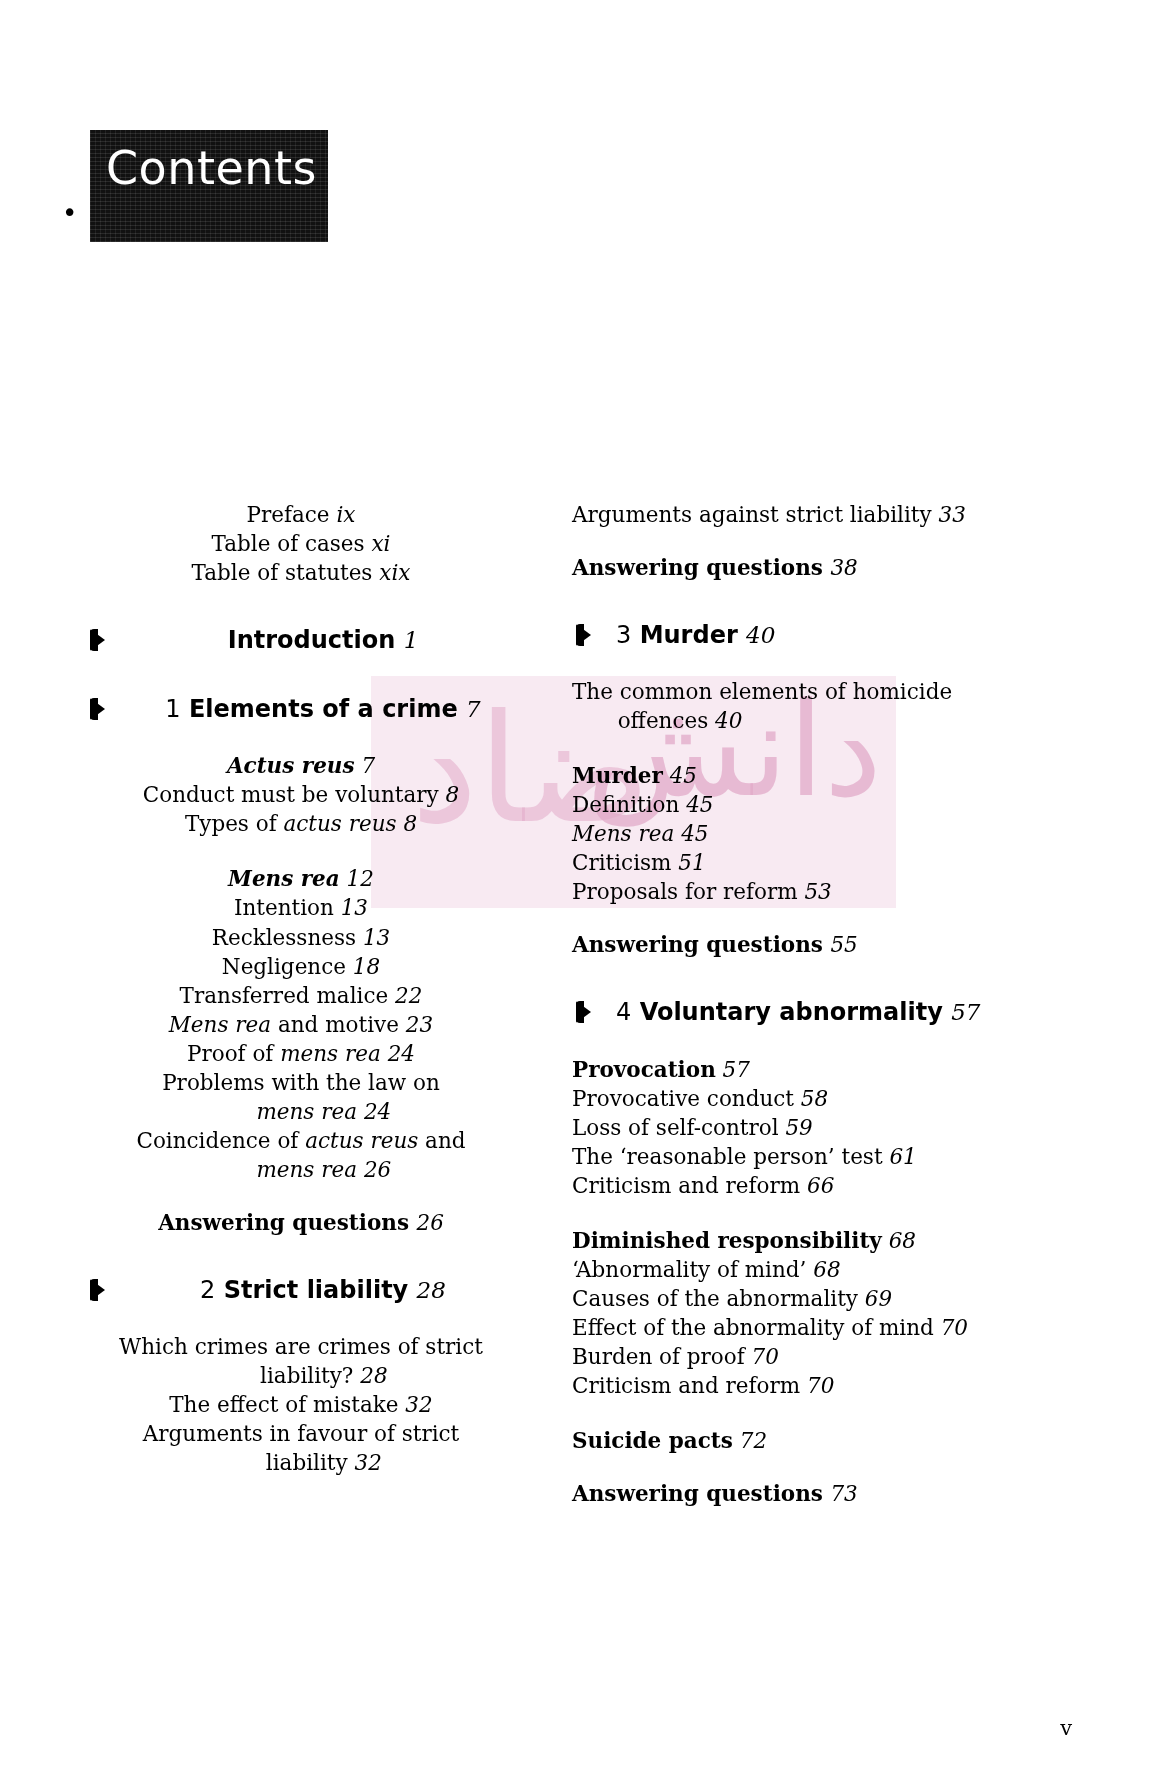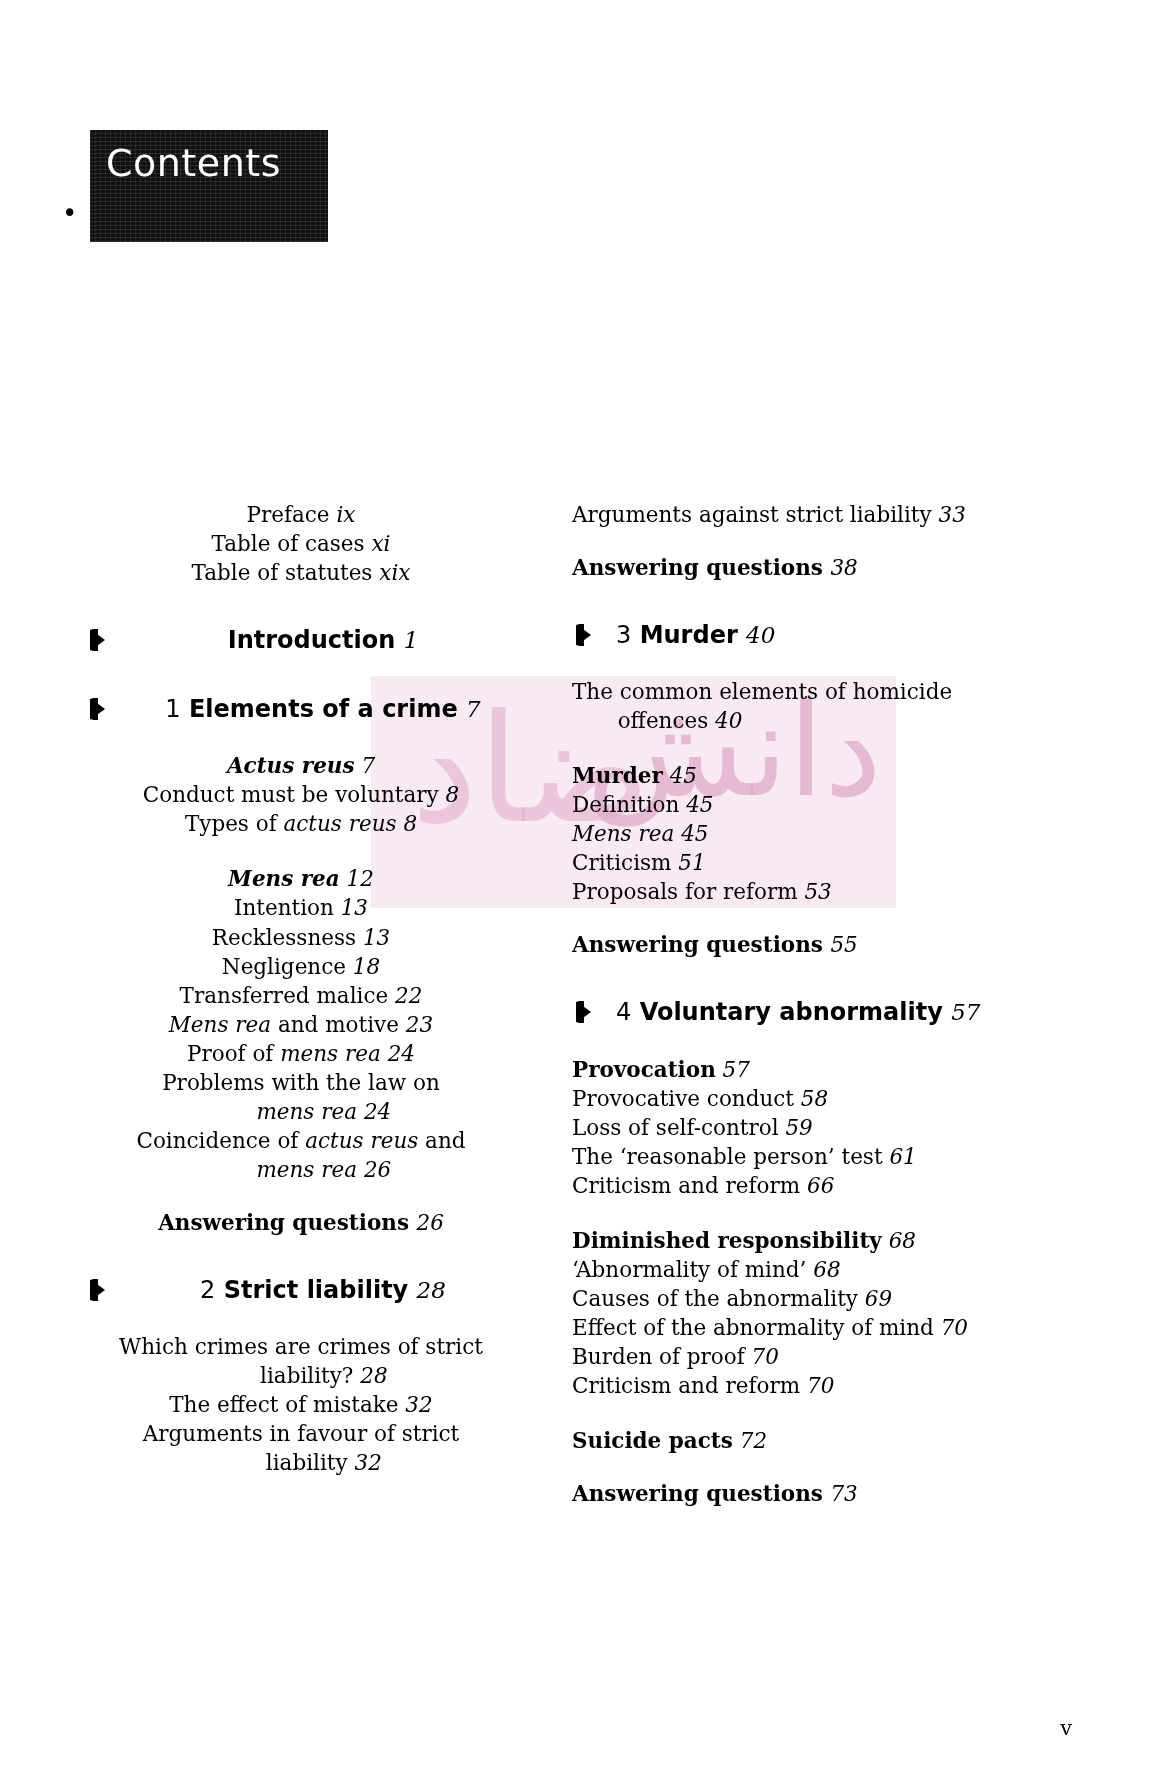--- a/index.html
+++ b/index.html
@@ -44,21 +44,21 @@
     background-image:
       repeating-linear-gradient(0deg, rgba(255,255,255,0.10) 0px, rgba(255,255,255,0.10) 1px, rgba(0,0,0,0) 1px, rgba(0,0,0,0) 4px),
       repeating-linear-gradient(90deg, rgba(255,255,255,0.07) 0px, rgba(255,255,255,0.07) 1px, rgba(0,0,0,0) 1px, rgba(0,0,0,0) 5px);
   }
   .header-title {
     position: absolute;
     left: 16px;
     top: 14px;
     color: #ffffff;
     font-family: "DejaVu Sans", sans-serif;
-    font-size: 38px;
+    font-size: 46px;
     font-weight: 400;
     letter-spacing: 0.5px;
     line-height: 1.05;
   }
 
   
   .watermark {
     position: absolute;
     left: 371px;
     top: 676px;

